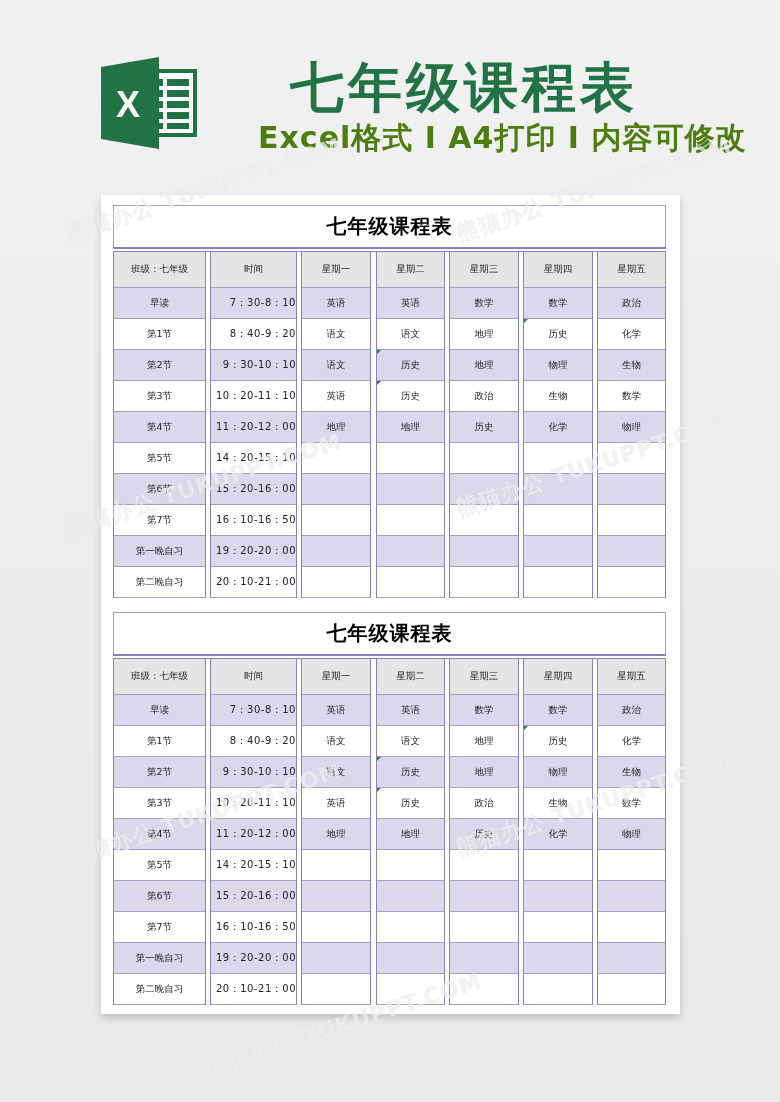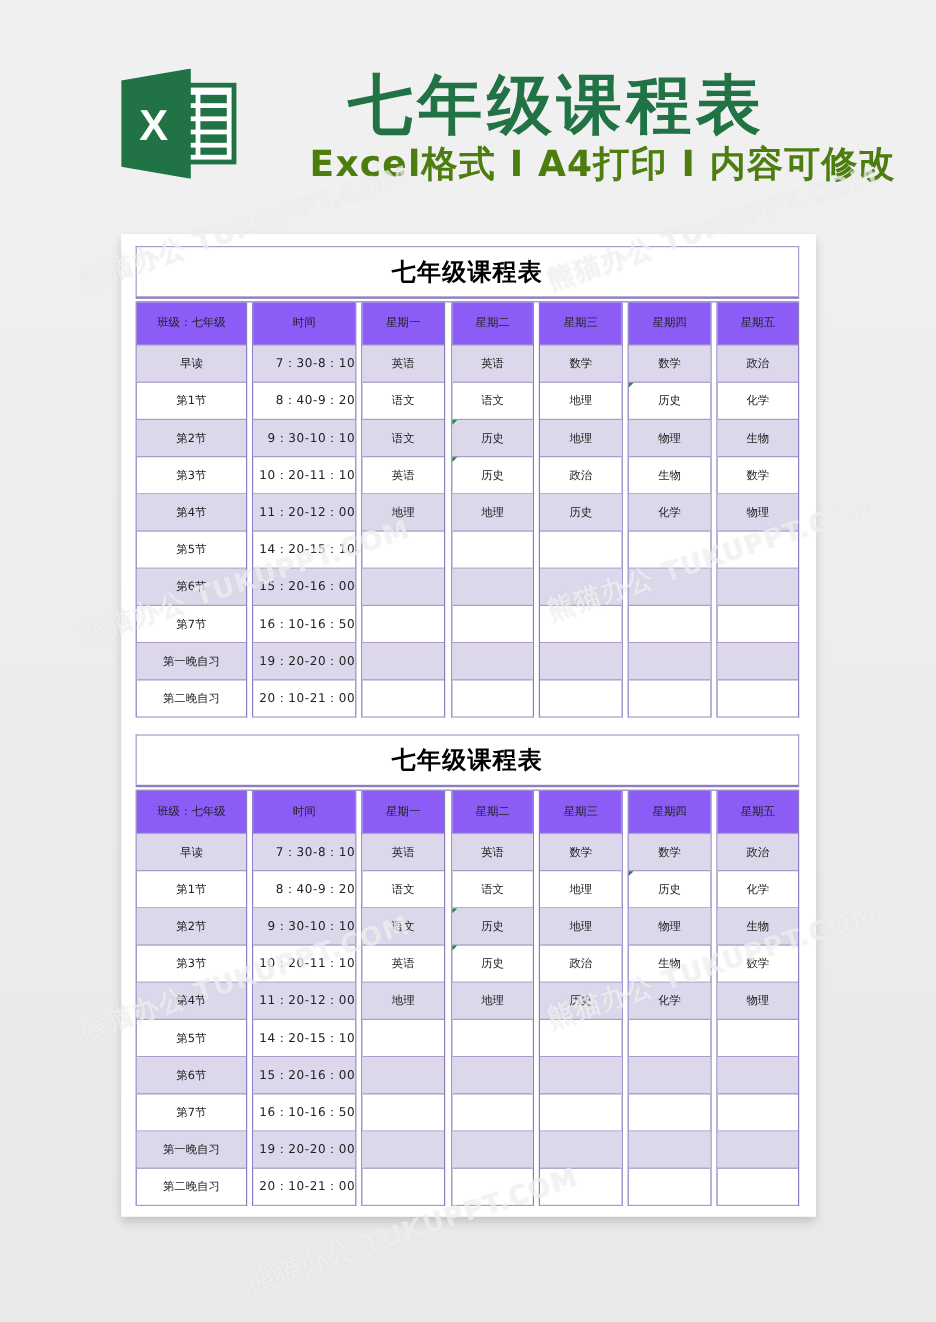--- a/index.html
+++ b/index.html
@@ -43,21 +43,21 @@
       position: absolute; left: 0; top: 42px; width: 553px; height: 5px;
       border-top: 2px solid #8c7fbf; border-bottom: 1px solid #8c7fbf;
     }
     .col { position: absolute; top: 47px; border-left: 1px solid #8c7fbf; border-right: 1px solid #8c7fbf; }
     .cell {
       height: 31px; border-bottom: 1px solid #a99cc9;
       display: flex; align-items: center; justify-content: center;
       font-size: 9.5px; color: #222; position: relative; white-space: nowrap;
     }
     .cell.alt { background: #dcd7ea; }
-    .cell.head { background: #8b5cf6; height: 36px; }
+    .cell.head { background: #e5e5e5; height: 36px; }
     .cell.time { font-size: 10px; letter-spacing: 0.5px; justify-content: flex-end; }
     .marker {
       position: absolute; left: 0; top: 0; width: 0; height: 0;
       border-top: 4px solid #1e8a3a; border-right: 4px solid transparent;
     }
   </style>
 </head>
 <body>
 
 <div class="banner">

